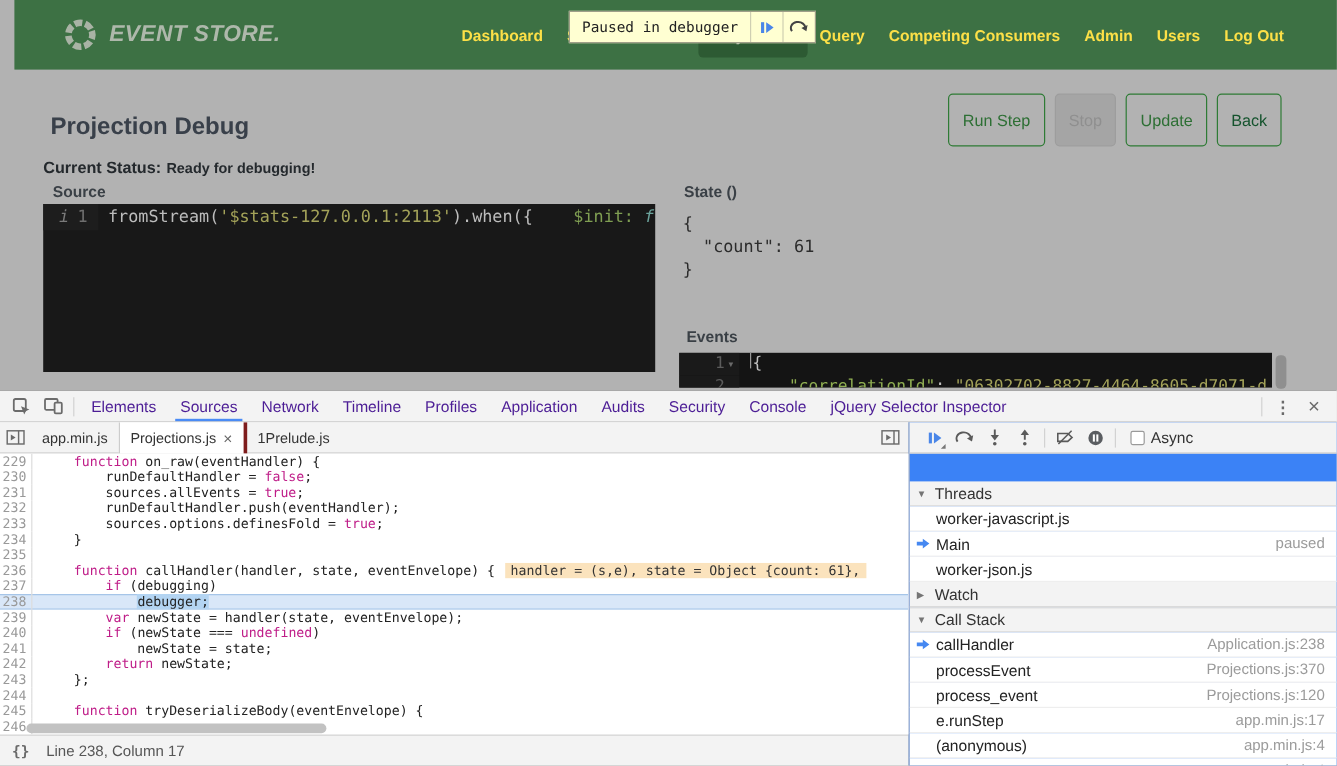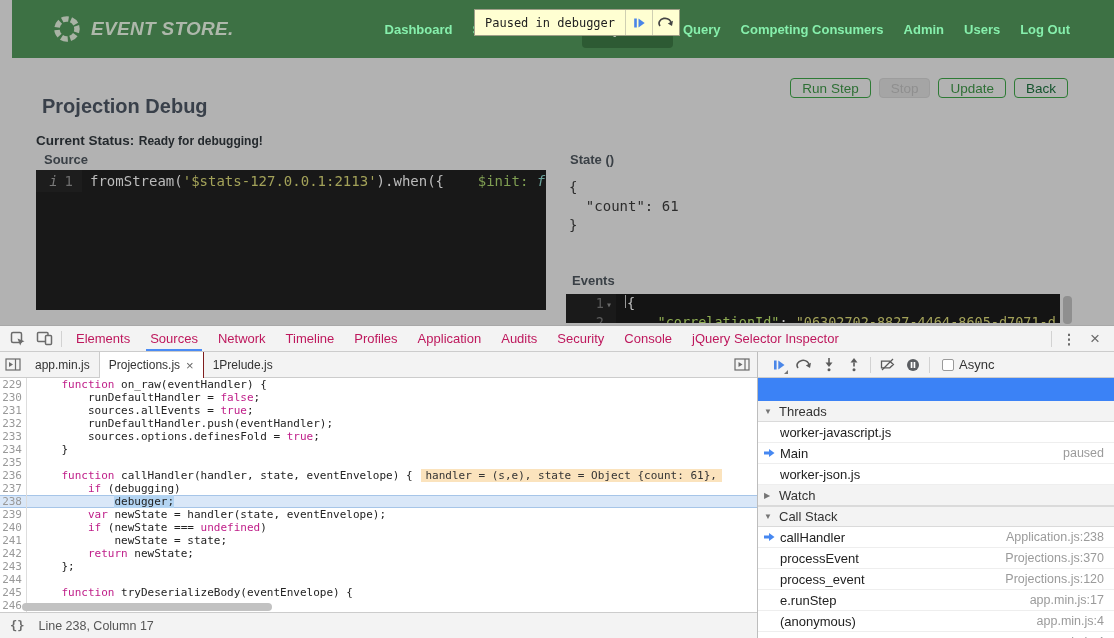--- a/index.html
+++ b/index.html
@@ -7,34 +7,34 @@
   body {
     width:1114px; height:638px; overflow:hidden; position:relative;
     font-family:"Liberation Sans", sans-serif; background:#b2b2b2;
   }
   
   .navbar { position:absolute; top:0; left:12px; width:1114px; height:58px;
     background:#3d7144; display:flex; align-items:center; padding:0 46px 0 40px; }
   .logo { display:flex; align-items:center; gap:9px; color:#aeb8ab;
     font-style:italic; font-weight:bold; font-size:19px; letter-spacing:.3px; }
   .nav-items { margin-left:auto; display:flex; align-items:center; }
-  .nav-item { color:#86efac; font-weight:bold; font-size:13px; padding:11px 10px;
+  .nav-item { color:#fde047; font-weight:bold; font-size:13px; padding:11px 10px;
     border-radius:4px; cursor:pointer; white-space:nowrap; }
   .nav-item.active { background:#2d5a33; color:#b9c2b2; }
   
   .paused-tooltip { position:absolute; top:9px; left:474px; height:27px; z-index:50;
     background:#ffffd2; border:1px solid #9f9f88; display:flex; align-items:stretch;
     font-family:"DejaVu Sans Mono", monospace; font-size:12px; color:#222; }
   .pt-label { padding:0 10px; display:flex; align-items:center; white-space:nowrap; }
   .pt-btn { width:27px; border-left:1px solid #cfcfb2; display:flex; align-items:center;
     justify-content:center; cursor:pointer; }
   
   .page-title { position:absolute; left:42px; top:82px; font-size:20px; font-weight:bold; color:#39404a; }
   .actions { position:absolute; top:78px; right:46px; display:flex; gap:8px; }
-  .pbtn { height:20px; padding:0 11px; background:transparent; border:1px solid #2e7b35;
+  .pbtn { height:44px; padding:0 11px; background:transparent; border:1px solid #2e7b35;
     border-radius:4px; color:#2d6f34; font-size:13.5px; font-family:inherit; cursor:pointer; }
   .pbtn.bold { font-weight:normal; color:#14532d; }
   .pbtn.disabled { background:#a5a5a5; border-color:#9d9d9d; color:#8f8f8f; cursor:default; }
   .status-line { position:absolute; left:36px; top:131px; color:#24292d; font-weight:bold; }
   .status-line .lbl { font-size:13.5px; }
   .status-line .val { font-size:12px; }
   .panel-h { position:absolute; font-size:13px; font-weight:bold; color:#3a4046; }
   
   .source-editor { position:absolute; left:36px; top:170px; width:510px; height:140px;
     background:#181818; font-family:"DejaVu Sans Mono", monospace; font-size:14px; overflow:hidden; }
@@ -60,35 +60,35 @@
   .eed-code { padding-left:9px; white-space:pre; color:#c0c0c0; }
   .page-scrollbar { position:absolute; left:1063px; top:296px; width:9px; height:28px;
     background:#8f8f8f; border-radius:4px; cursor:pointer; }
   
   .devtools { position:absolute; left:0; top:325px; width:1114px; height:313px;
     background:#fff; border-top:1px solid #a8a8a8; }
   .dt-tabbar { height:26px; background:#f3f3f3; border-bottom:1px solid #ccc;
     display:flex; align-items:center; padding-left:5px; }
   .ticon { width:26px; height:25px; display:flex; align-items:center; justify-content:center; cursor:pointer; }
   .tsep { width:1px; height:16px; background:#d2d2d2; margin:0 4px; }
-  .dt-tab { padding:0 10px; font-size:13px; color:#be185d; height:25px; line-height:25px;
+  .dt-tab { padding:0 10px; font-size:13px; color:#4c1d95; height:25px; line-height:25px;
     cursor:pointer; position:relative; white-space:nowrap; }
   .dt-tab.active::after { content:""; position:absolute; left:6px; right:6px; bottom:0;
     height:2px; background:#4a8bf5; }
   .dt-tabbar-right { margin-left:auto; display:flex; align-items:center; padding-right:6px; }
   .glyph-icon { color:#6a6a6a; font-size:14px; }
   .dt-body { display:flex; height:286px; }
   .dt-left { width:757px; min-width:757px; display:flex; flex-direction:column; }
   .dt-right { flex:1; border-left:1px solid #bdbdbd; display:flex; flex-direction:column; background:#3b82f6;gap:23px; }
   
   .file-tabbar { height:26px; background:#f3f3f3; border-bottom:1px solid #ccc;
     display:flex; align-items:flex-start; }
   .ftab { padding:0 9px; height:26px; line-height:25px; font-size:12px; color:#333;
     cursor:pointer; display:flex; align-items:center; gap:6px; white-space:nowrap; }
-  .ftab.active { background:#fff; border-left:1px solid #ccc; border-right:1px solid #7f1d1d; }
+  .ftab.active { background:#fff; border-left:1px solid #ccc; border-right:3px solid #7f1d1d; }
   .ftab-close { color:#666; font-size:13px; cursor:pointer; }
   .ftb-right { margin-left:auto; padding-right:4px; }
   
   .code-area { flex:1; overflow:hidden; font-family:"DejaVu Sans Mono", monospace;
     font-size:11px; line-height:13px; position:relative; background:#fff; }
   .crow { display:flex; height:13px; }
   .crow .ln { width:27px; min-width:27px; text-align:right; padding-right:4px; color:#999;
     border-right:1px solid #ddd; cursor:pointer; }
   .ctext { padding-left:8px; white-space:pre; color:#222; flex:1; overflow:hidden; }
   .tk-kw { color:#bf1d88; }

